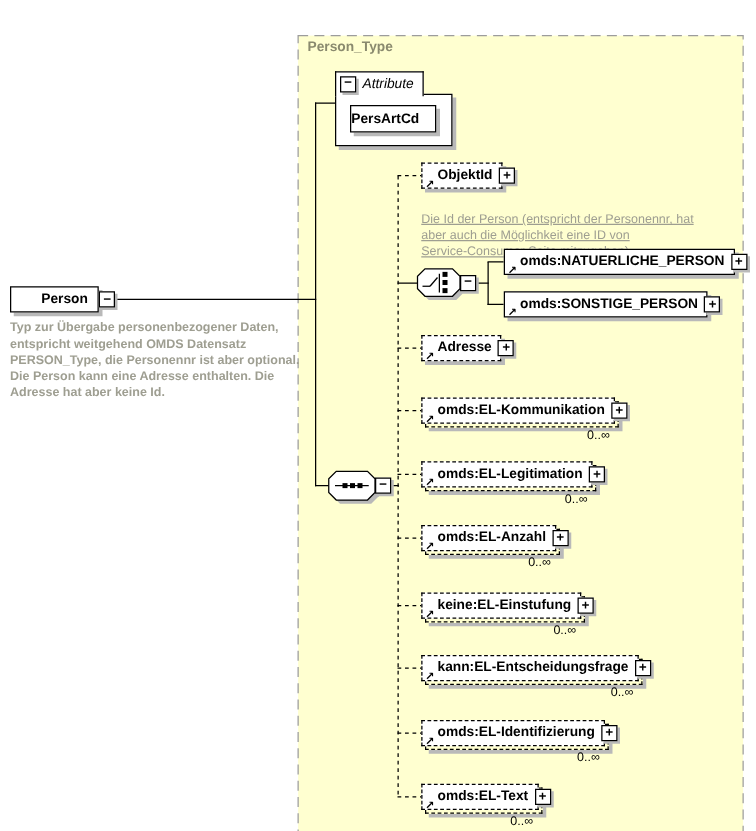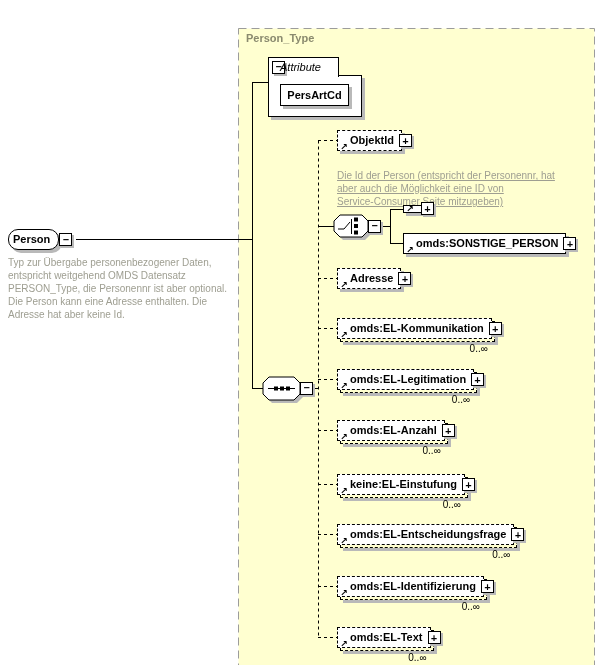--- a/index.html
+++ b/index.html
@@ -56,29 +56,29 @@
   
   #attr-body {
     position:absolute; left:268px; top:55px; width:92px; height:40px;
     background:#fff; border:1px solid #000; box-shadow:3px 3px 0 #b9b9b9; z-index:2;
   }
   #attr-tab {
     position:absolute; left:268px; top:37px; width:69px; height:19px;
     background:#fff; border:1px solid #000; border-bottom:none; z-index:3;
   }
   #attr-label {
-    position:absolute; left:280px; top:41px; z-index:4;
+    position:absolute; left:290px; top:41px; z-index:4;
     font-size:11px; font-style:italic; color:#000;
   }
   #persartcd {
     position:absolute; left:280px; top:64px; width:67px; height:20px;
     background:#fff; border:1px solid #000; box-shadow:3px 3px 0 #b9b9b9; z-index:4;
-    font-size:11px; font-weight:bold; text-align:center; line-height:20px;
-  }
-  #person-box { padding-left:4px; padding-right:8px;border-radius:10px; }
+    font-size:11px; font-weight:bold; text-align:left; line-height:20px;
+  }
+  #person-box { padding-left:24px; padding-right:8px; }
   #person-box .expand { right:-14px; }
 </style>
 </head>
 <body>
 
 <div id="canvas">
 
   <svg id="lines" width="605" height="665">
 
     <rect x="238.5" y="8.5" width="356" height="648" fill="#ffffd0" stroke="#9c9c9c" stroke-dasharray="8 5"></rect>
@@ -131,21 +131,21 @@
   </svg>
 
   <div id="container-label">Person_Type</div>
 
   <div class="row" style="left:8px; top:209px;">
     <div class="ebox" id="person-box">
       <span>Person</span>
       <span class="expand">−</span>
     </div>
   </div>
-  <div class="desc" style="left:8px; top:236px; width:245px;">Typ zur Übergabe personenbezogener Daten,
+  <div class="desc" style="left:8px; top:236px; width:245px;font-weight:bold;">Typ zur Übergabe personenbezogener Daten,
 entspricht weitgehend OMDS Datensatz
 PERSON_Type, die Personennr ist aber optional.
 Die Person kann eine Adresse enthalten. Die
 Adresse hat aber keine Id.</div>
 
   <div id="attr-body"></div>
   <div id="attr-tab"></div>
   <div class="minusbox" style="left:272px; top:41px; z-index:4;">−</div>
   <div id="attr-label">Attribute</div>
   <div id="persartcd">PersArtCd</div>
@@ -159,20 +159,21 @@
   </div>
   <div class="desc" style="left:337px; top:149px; width:250px;text-decoration:underline;">Die Id der Person (entspricht der Personennr, hat
 aber auch die Möglichkeit eine ID von
 Service-Consumer Seite mitzugeben)</div>
 
   <div class="minusbox" style="left:368px; top:200px;">−</div>
 
   <div class="row" style="left:403px; top:179px;">
     <div class="ebox">
       <span class="ref">↗</span>
+      <span>omds:NATUERLICHE_PERSON</span>
       <span class="expand">+</span>
     </div>
   </div>
   <div class="row" style="left:403px; top:213px;">
     <div class="ebox">
       <span class="ref">↗</span>
       <span>omds:SONSTIGE_PERSON</span>
       <span class="expand">+</span>
     </div>
   </div>
@@ -219,21 +220,21 @@
       <span class="ref">↗</span>
       <span>keine:EL-Einstufung</span>
       <span class="expand">+</span>
     </div>
     <div class="card">0..∞</div>
   </div>
 
   <div class="row" style="left:337px; top:504px;">
     <div class="ebox multi">
       <span class="ref">↗</span>
-      <span>omds:EL-Entscheidungsfrage</span>
+      <span>kann:EL-Entscheidungsfrage</span>
       <span class="expand">+</span>
     </div>
     <div class="card">0..∞</div>
   </div>
 
   <div class="row" style="left:337px; top:556px;">
     <div class="ebox multi">
       <span class="ref">↗</span>
       <span>omds:EL-Identifizierung</span>
       <span class="expand">+</span>

